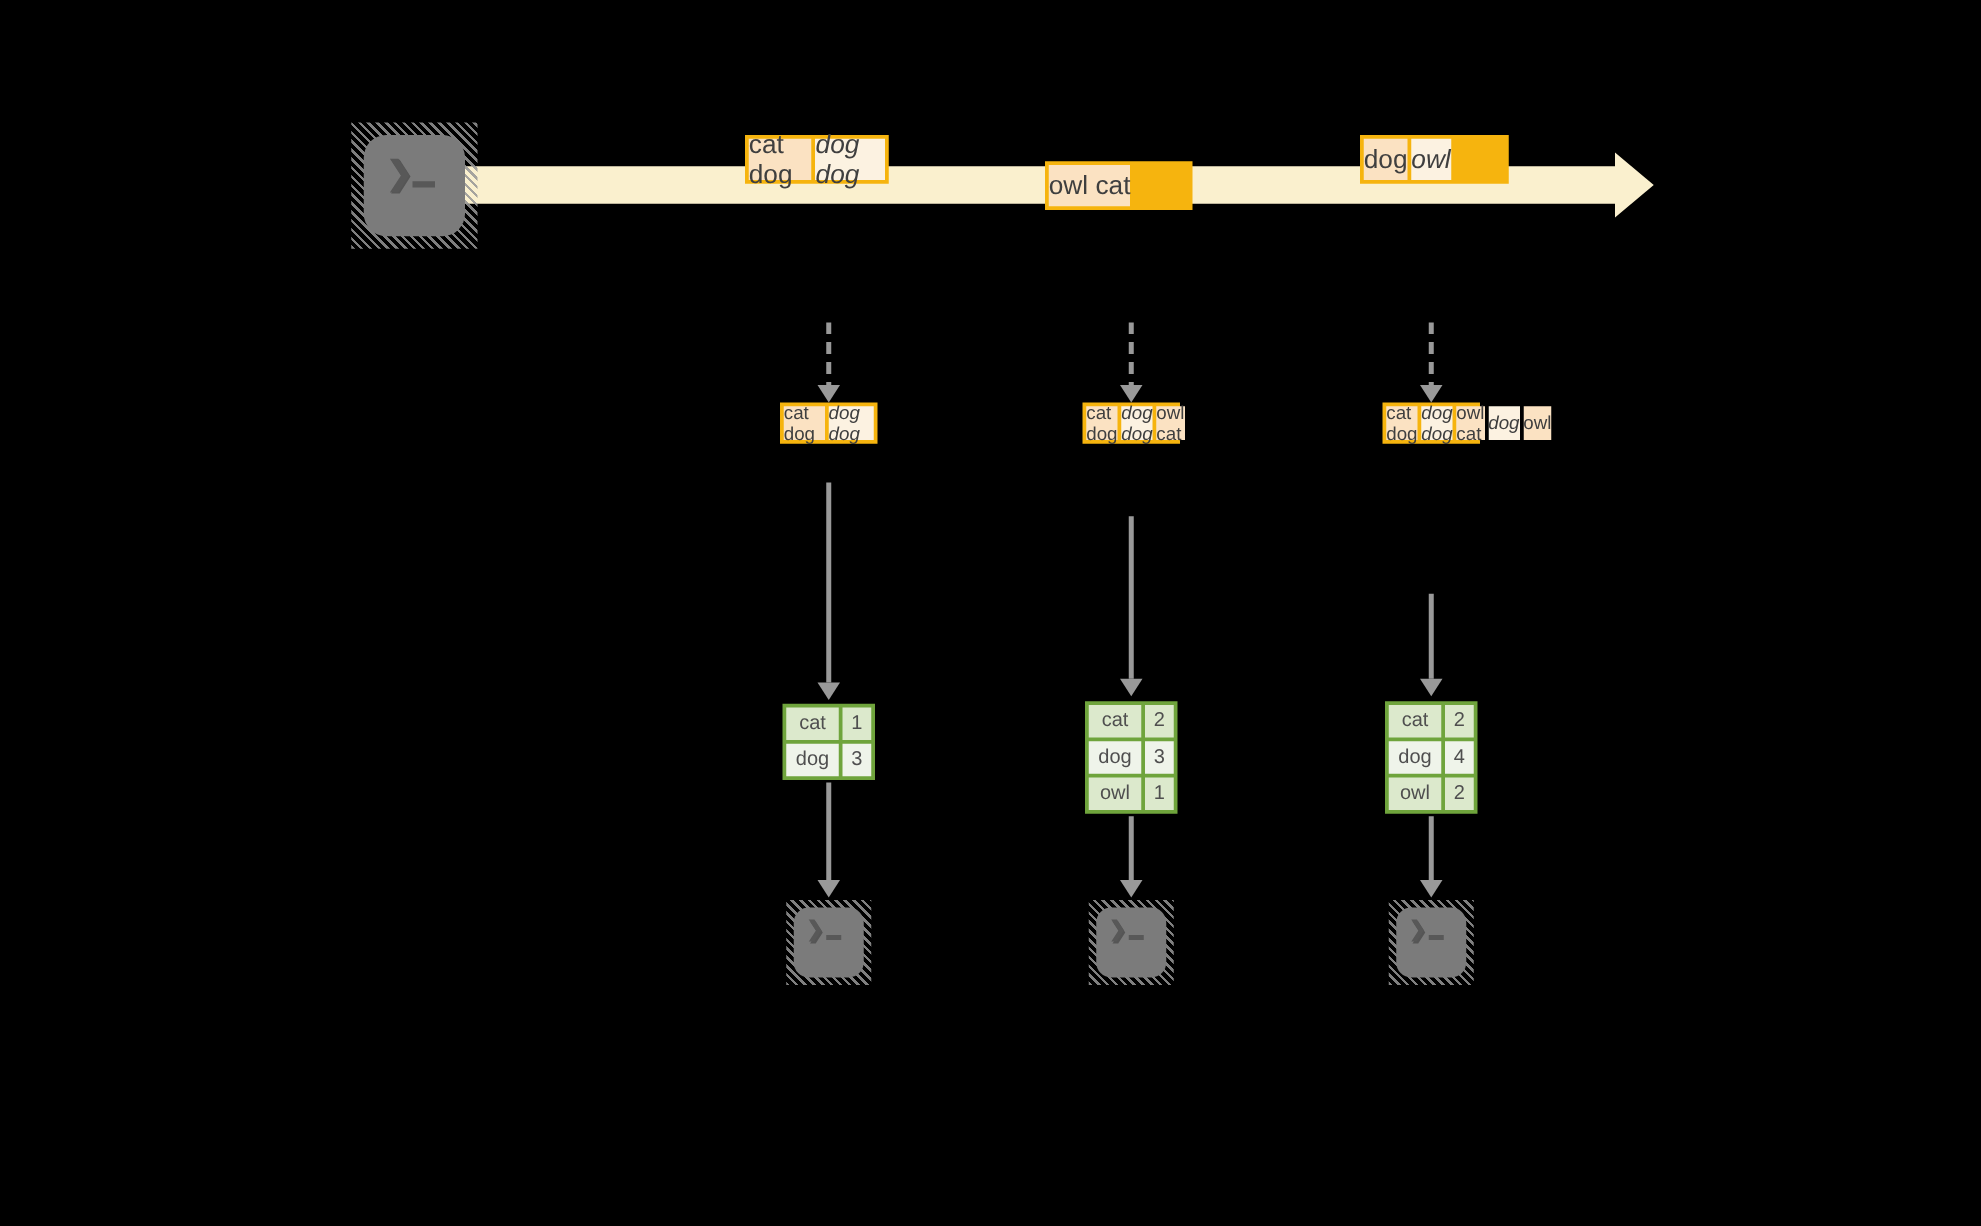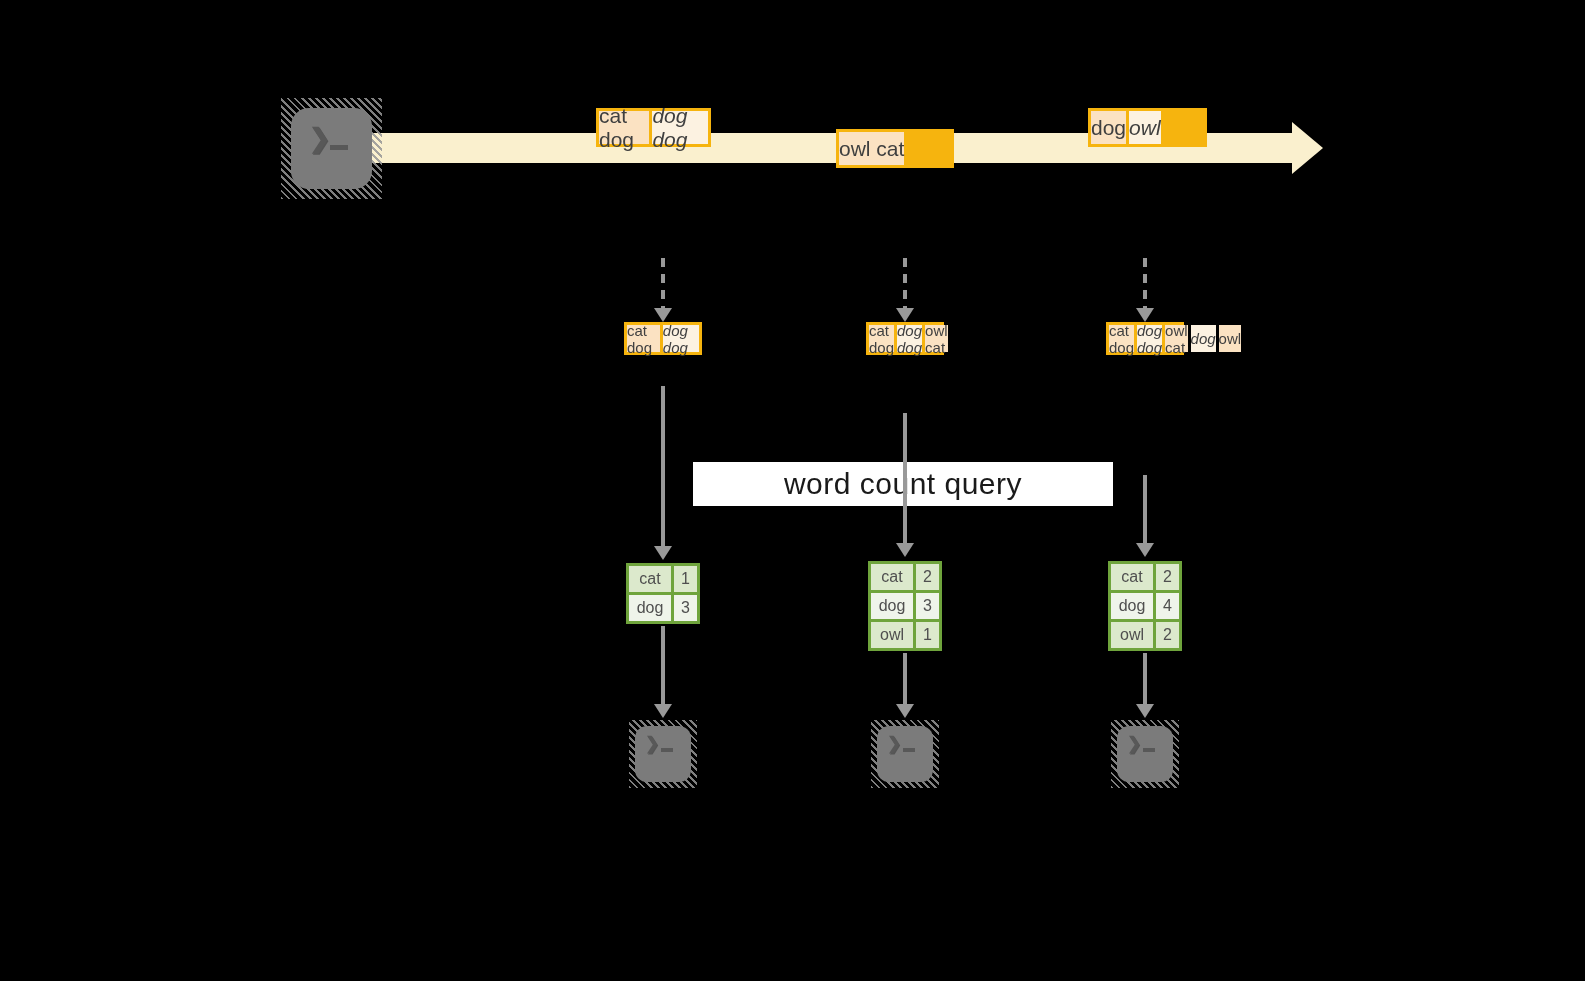--- a/index.html
+++ b/index.html
@@ -106,21 +106,20 @@
     <div class="r fill-a">owl cat</div>
   </div>
   <div class="abs obox stack" style="left:1106px;top:322px;width:78px;">
     <div class="r fill-a">cat dog</div>
     <div class="r fill-b">dog dog</div>
     <div class="r fill-a">owl cat</div>
     <div class="r fill-b">dog</div>
     <div class="r fill-a">owl</div>
   </div>
 
-  <div class="abs qlabel">word count query</div>
 
   <div class="abs shaft" style="left:661px;top:386px;height:160px;"></div>
   <div class="abs head" style="left:654px;top:546px;"></div>
   <div class="abs shaft" style="left:903px;top:413px;height:130px;"></div>
   <div class="abs head" style="left:896px;top:543px;"></div>
   <div class="abs shaft" style="left:1143px;top:475px;height:68px;"></div>
   <div class="abs head" style="left:1136px;top:543px;"></div>
 
   <div class="abs gtable" style="left:626px;top:563px;width:74px;">
     <div class="tr">

